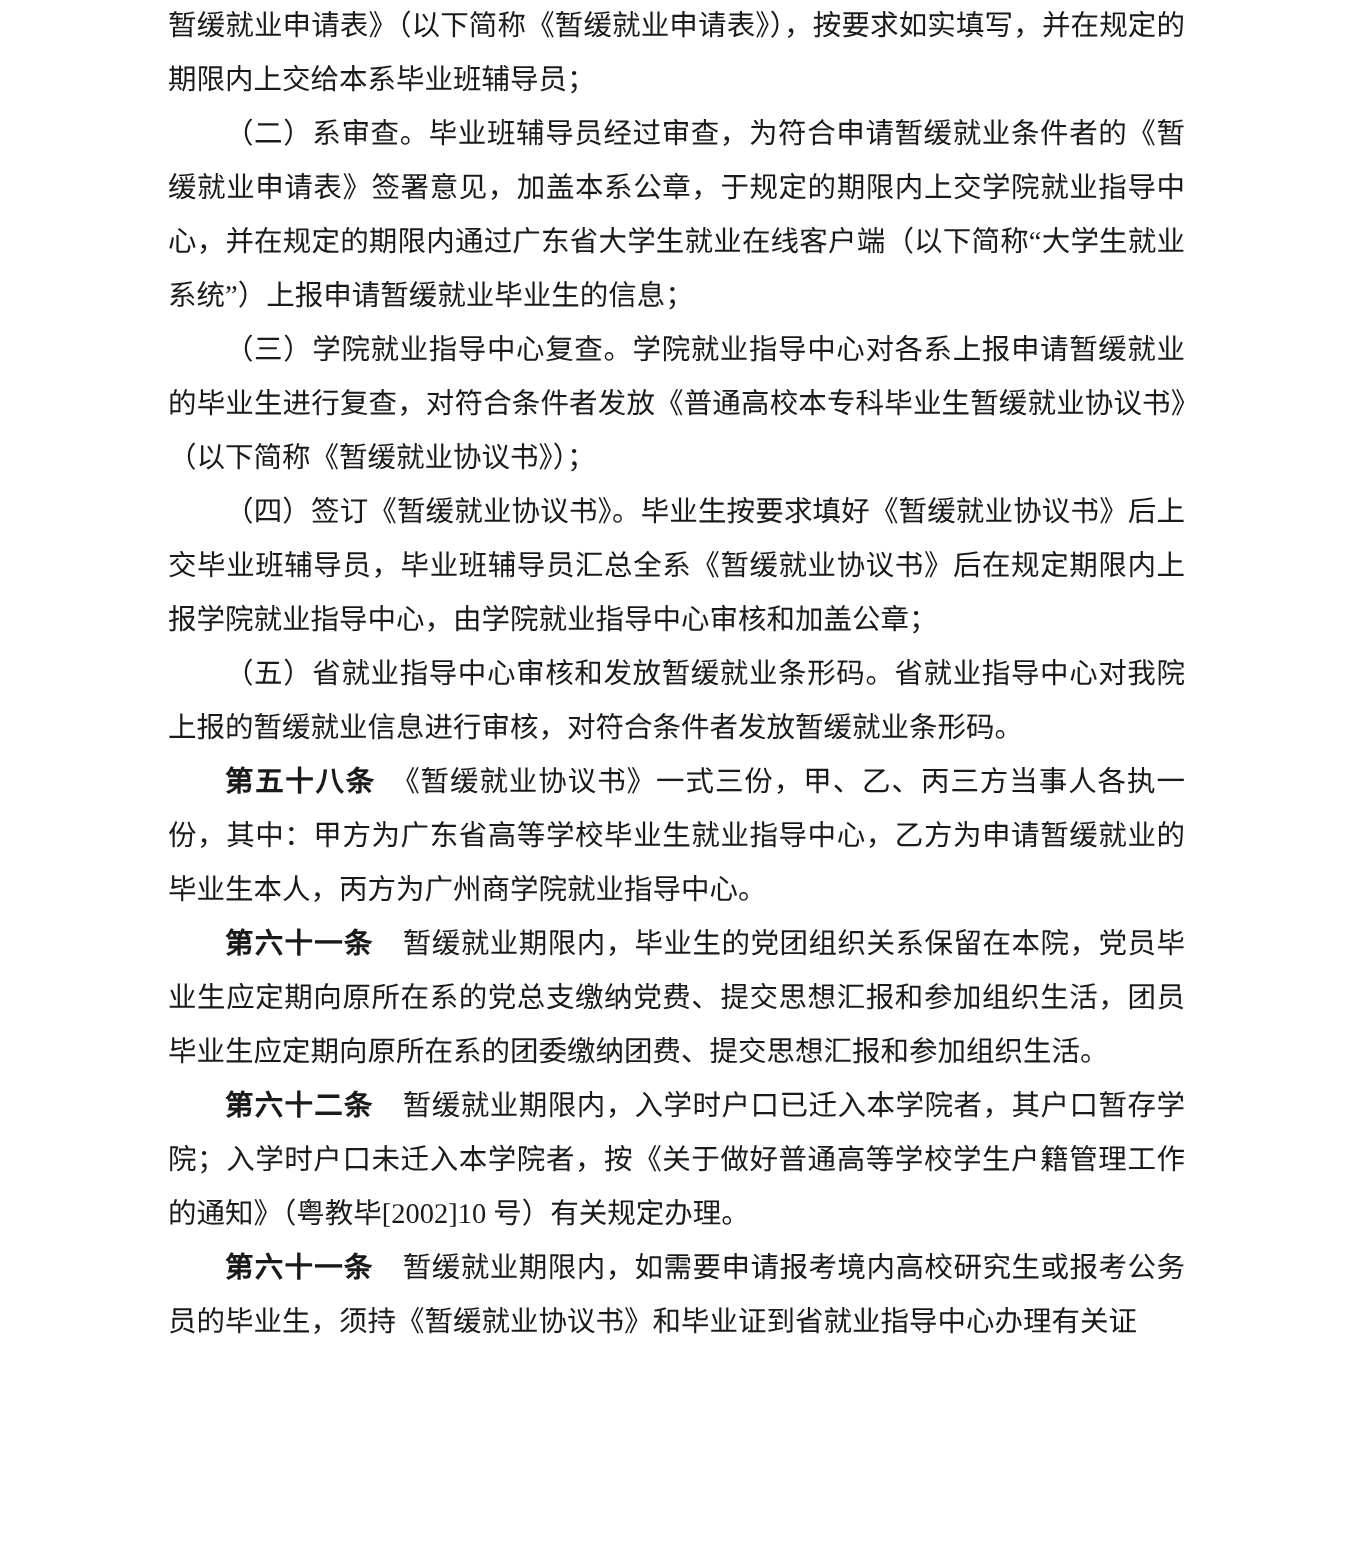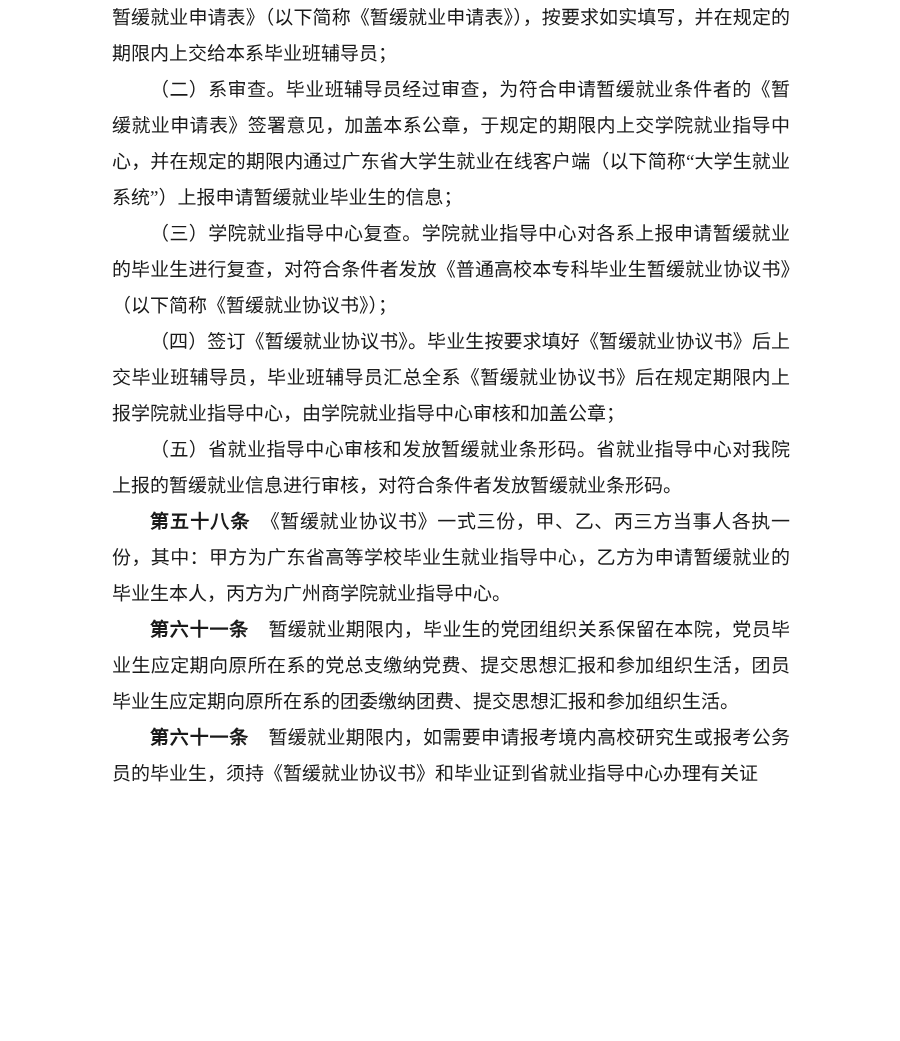--- a/index.html
+++ b/index.html
@@ -50,15 +50,16 @@
 
 <div class="page">
   <div class="doc" style="color: rgb(26, 26, 26);">
       <p class="para"><span>暂缓就业申请表》（以下简称《暂缓就业申请表》），按要求如实填写，并在规定的期限内上交给本系毕业班辅导员；</span></p>
       <p class="para indent"><span>（二）系审查。毕业班辅导员经过审查，为符合申请暂缓就业条件者的《暂缓就业申请表》签署意见，加盖本系公章，于规定的期限内上交学院就业指导中心，并在规定的期限内通过广东省大学生就业在线客户端（以下简称“大学生就业系统”）上报申请暂缓就业毕业生的信息；</span></p>
       <p class="para indent"><span>（三）学院就业指导中心复查。学院就业指导中心对各系上报申请暂缓就业的毕业生进行复查，对符合条件者发放《普通高校本专科毕业生暂缓就业协议书》（以下简称《暂缓就业协议书》）；</span></p>
       <p class="para indent"><span>（四）签订《暂缓就业协议书》。毕业生按要求填好《暂缓就业协议书》后上交毕业班辅导员，毕业班辅导员汇总全系《暂缓就业协议书》后在规定期限内上报学院就业指导中心，由学院就业指导中心审核和加盖公章；</span></p>
       <p class="para indent"><span>（五）省就业指导中心审核和发放暂缓就业条形码。省就业指导中心对我院上报的暂缓就业信息进行审核，对符合条件者发放暂缓就业条形码。</span></p>
       <p class="para indent"><b class="article">第五十八条</b><span>《暂缓就业协议书》一式三份，甲、乙、丙三方当事人各执一份，其中：甲方为广东省高等学校毕业生就业指导中心，乙方为申请暂缓就业的毕业生本人，丙方为广州商学院就业指导中心。</span></p>
       <p class="para indent"><b class="article">第六十一条</b><span>暂缓就业期限内，毕业生的党团组织关系保留在本院，党员毕业生应定期向原所在系的党总支缴纳党费、提交思想汇报和参加组织生活，团员毕业生应定期向原所在系的团委缴纳团费、提交思想汇报和参加组织生活。</span></p>
+      <p class="para indent"><b class="article">第六十二条</b><span>暂缓就业期限内，入学时户口已迁入本学院者，其户口暂存学院；入学时户口未迁入本学院者，按《关于做好普通高等学校学生户籍管理工作的通知》（粤教毕[2002]10 号）有关规定办理。</span></p>
       <p class="para indent"><b class="article">第六十一条</b><span>暂缓就业期限内，如需要申请报考境内高校研究生或报考公务员的毕业生，须持《暂缓就业协议书》和毕业证到省就业指导中心办理有关证</span></p>
     </div>
 </div>
 
 </body></html>

